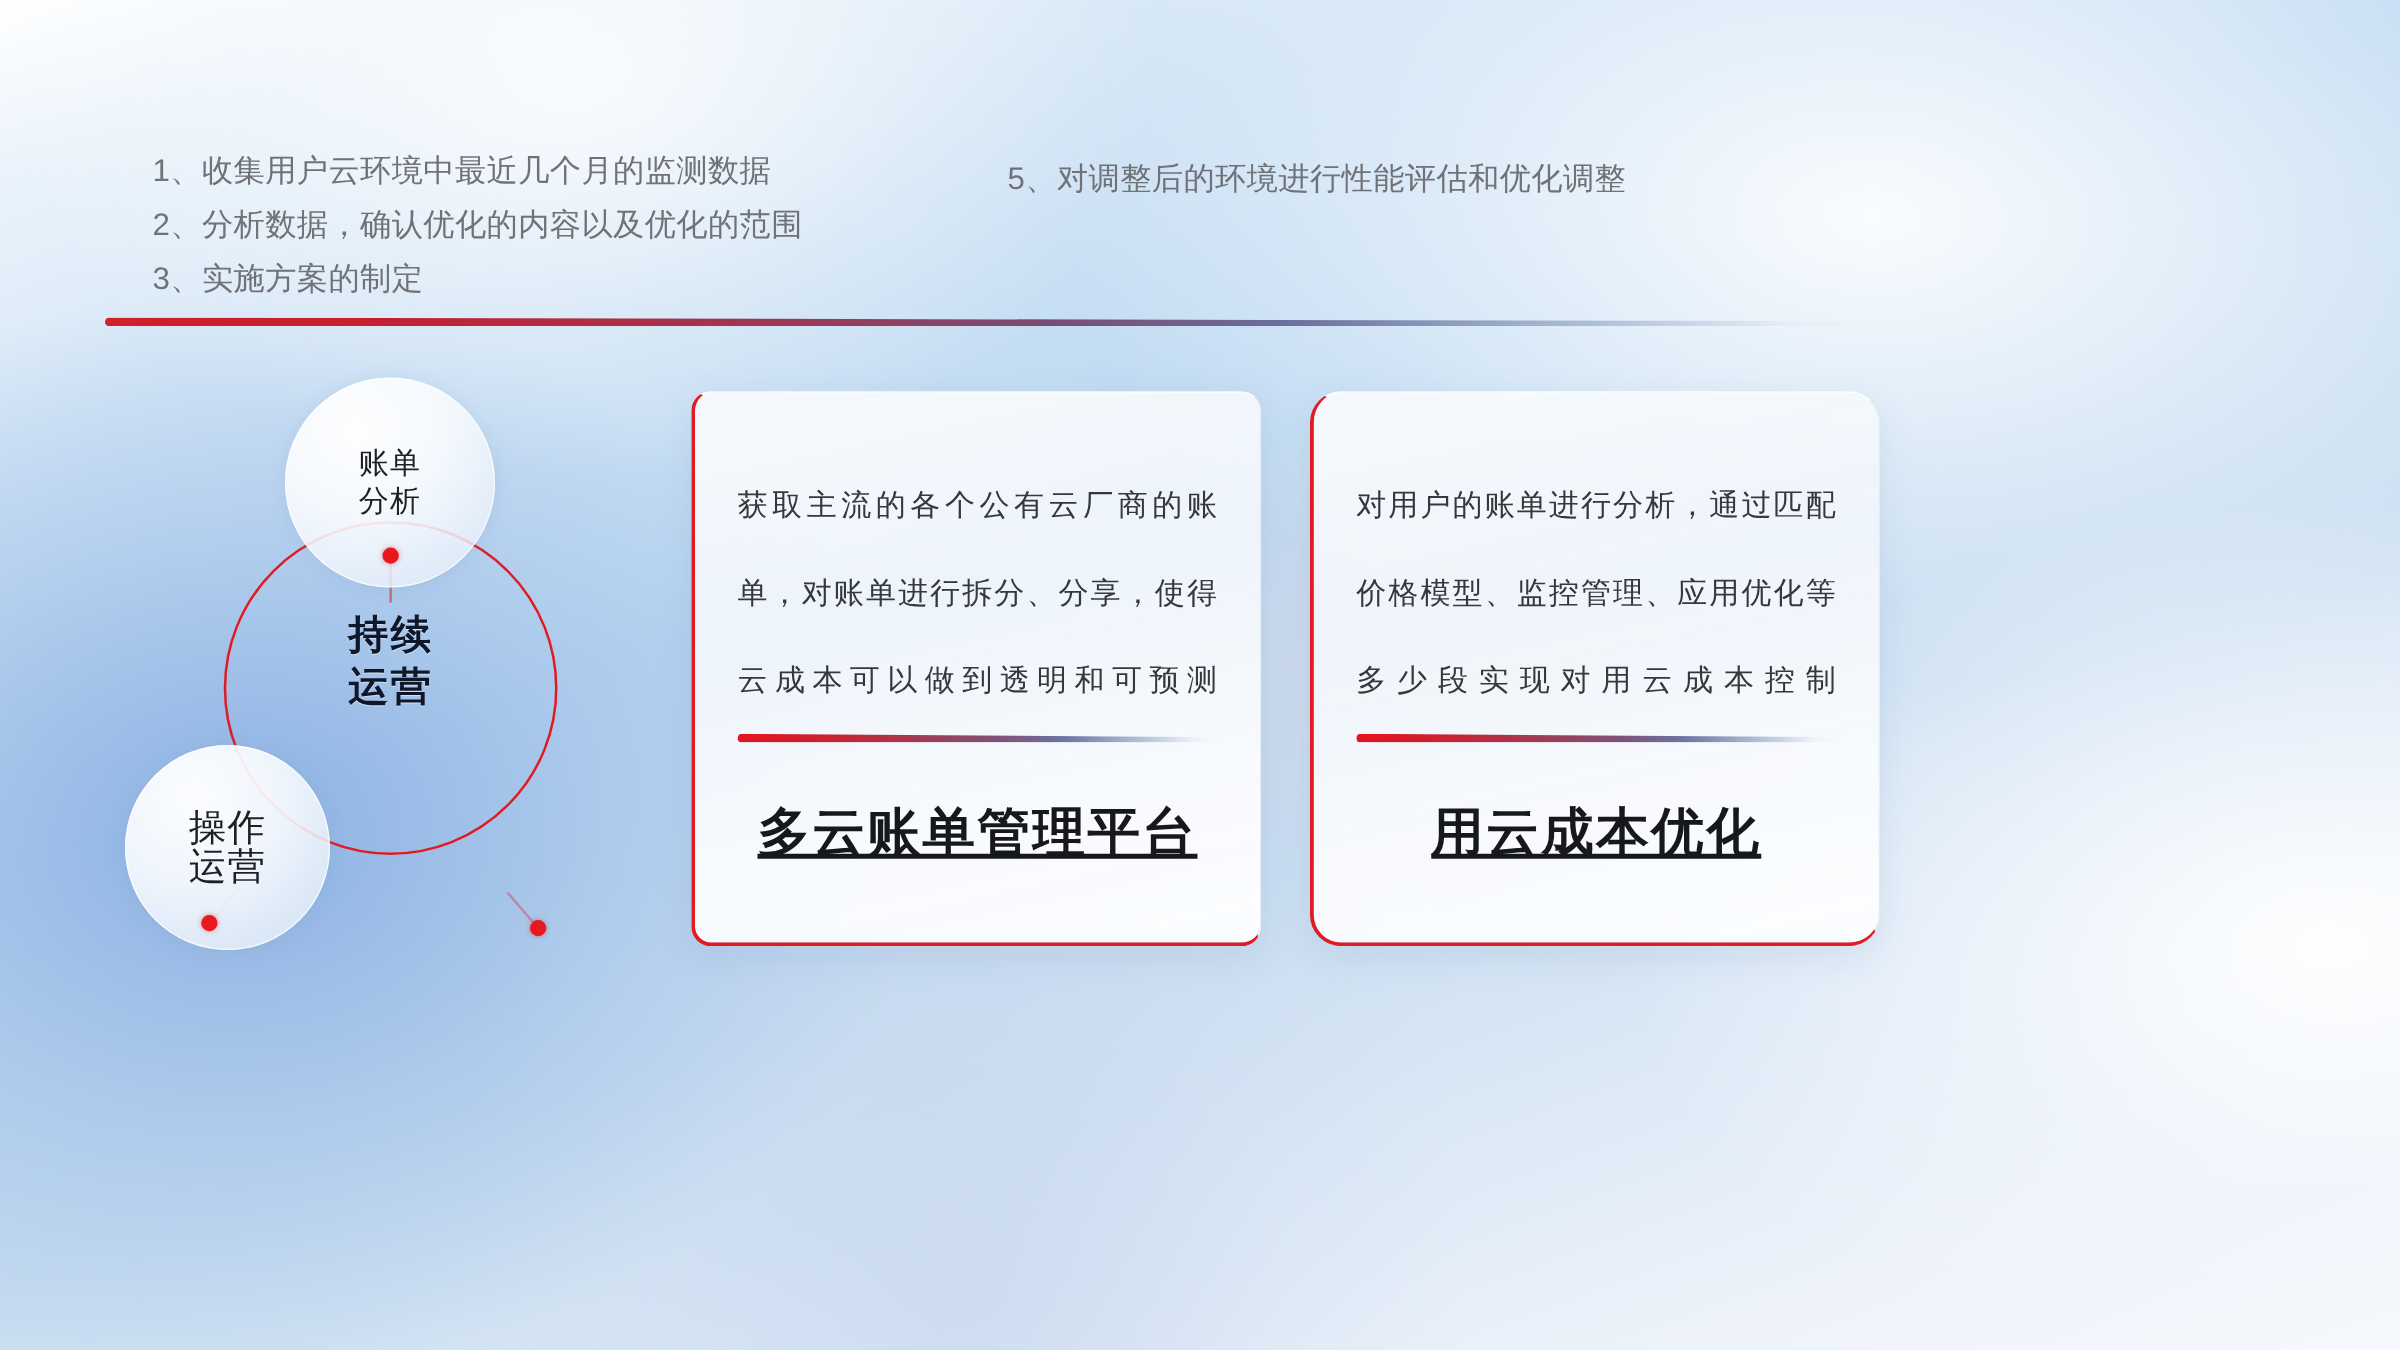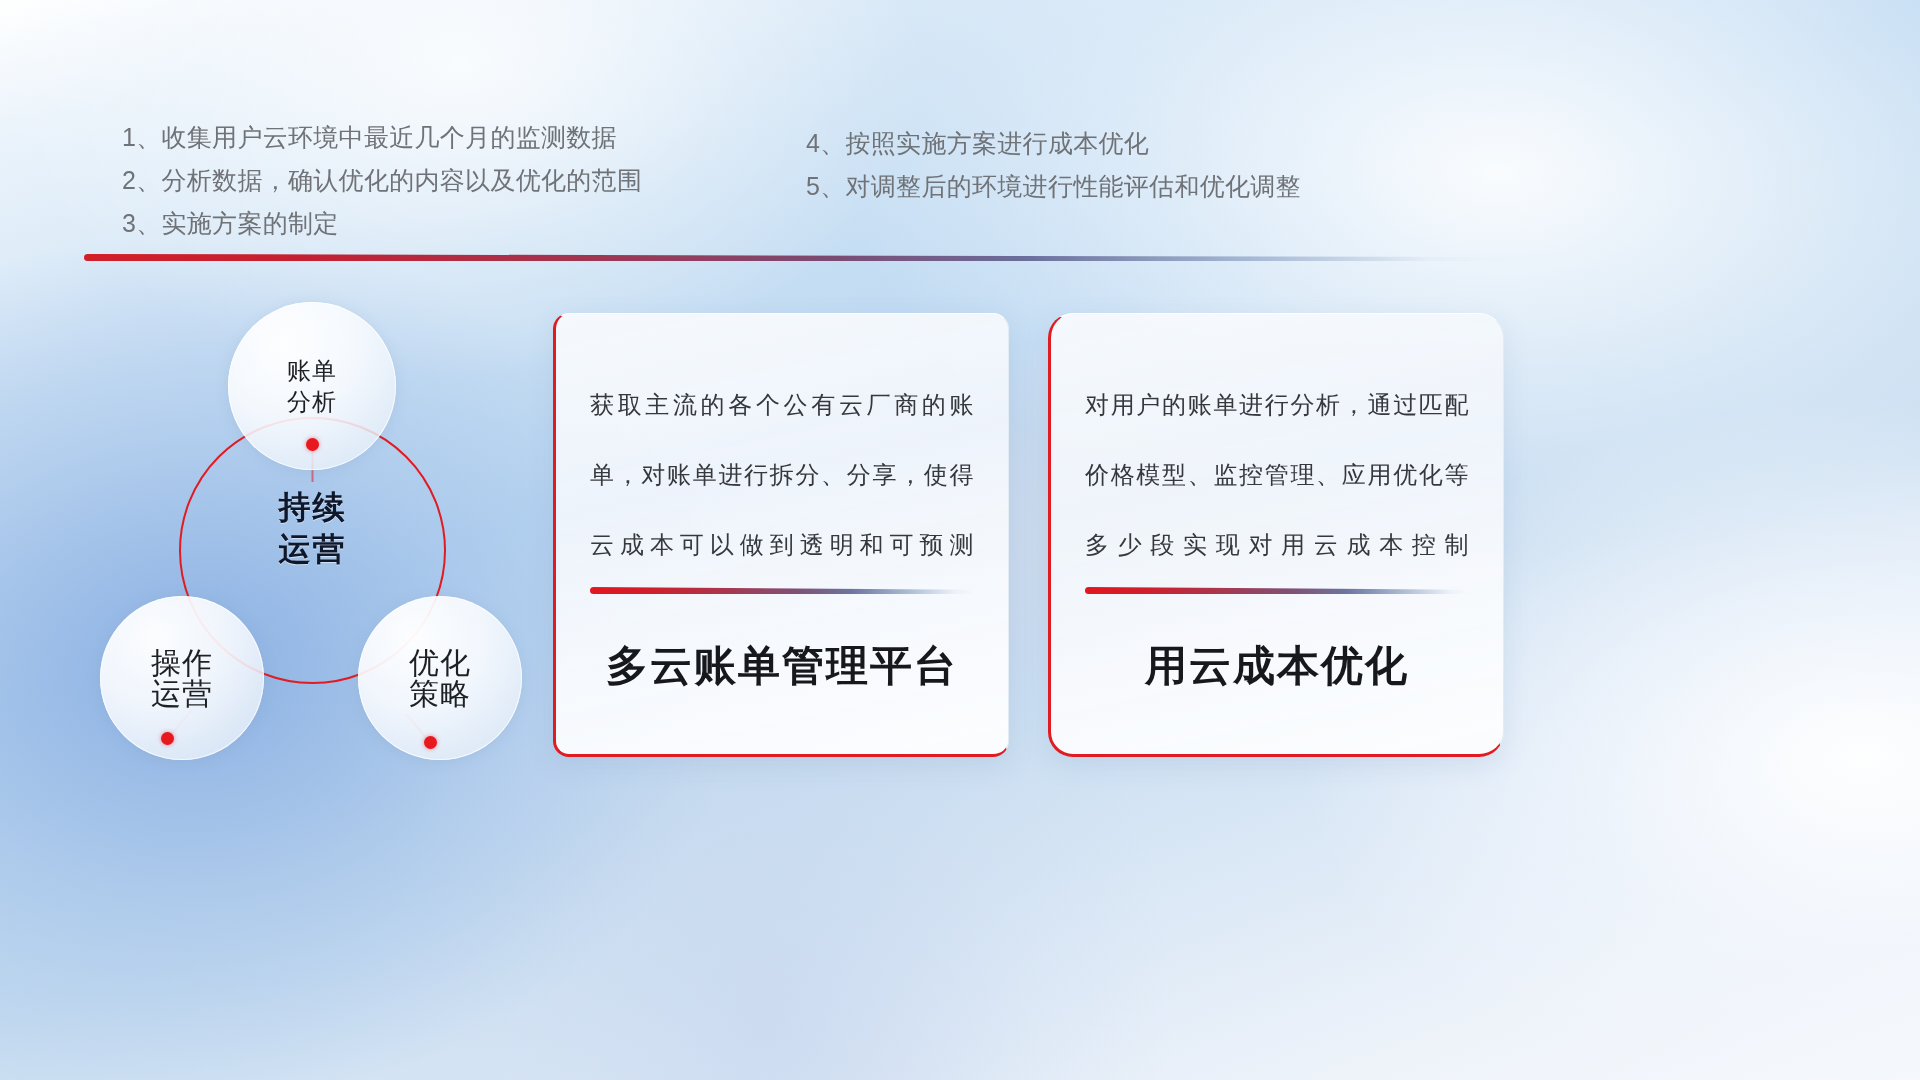--- a/index.html
+++ b/index.html
@@ -177,20 +177,21 @@
       #6d74a0 68%, #a6b8d2 82%, rgba(214,225,240,0.3) 95%, rgba(214,225,240,0) 100%);
     clip-path: polygon(0 0, 100% 40%, 100% 100%, 0 100%);
   }
   .card-title {
     color: #16181c;
     font-weight: 800;
     font-size: 42px;
     letter-spacing: 2px;
     text-align: center;
     padding: 44px 0 60px 0;
+    text-decoration: underline;
   }
 </style>
 </head>
 <body>
 
 <div id="stage">
 
   <div class="bg-layer bg-base"></div>
   <div class="bg-layer bg-blob-a"></div>
   <div class="bg-layer bg-blob-b"></div>
@@ -199,21 +200,20 @@
   <div class="bg-layer bg-blob-e"></div>
   <div class="bg-layer bg-blob-f"></div>
 
   <div class="list-col left">
     <div class="list-item">1、收集用户云环境中最近几个月的监测数据</div>
     <div class="list-item">2、分析数据，确认优化的内容以及优化的范围</div>
     <div class="list-item">3、实施方案的制定</div>
   </div>
 
   <div class="list-col right">
-    <div class="list-item">4、按照实施方案进行成本优化</div>
     <div class="list-item">5、对调整后的环境进行性能评估和优化调整</div>
   </div>
 
   <div class="top-divider"></div>
 
   <div class="venn">
 
     <svg class="venn-svg" viewBox="0 0 470 480">
       <path d="M228.5 158 L228.5 196" stroke="#e11b22" stroke-width="2" opacity="0.55" fill="none"></path>
       <path d="M84 452 L108 424" stroke="#e11b22" stroke-width="2" opacity="0.35" fill="none"></path>
@@ -234,26 +234,20 @@
       </div>
     </div>
 
     <div class="bubble bubble-left">
       <div class="bubble-label">
         <span>操作</span><br>
         <span>运营</span>
       </div>
     </div>
 
-    <div class="bubble bubble-right">
-      <div class="bubble-label">
-        <span>优化</span><br>
-        <span>策略</span>
-      </div>
-    </div>
 
     <div class="node-dot dot-top"></div>
     <div class="node-dot dot-bl"></div>
     <div class="node-dot dot-br"></div>
   </div>
 
   <div class="card card-1">
     <div class="card-body">获取主流的各个公有云厂商的账单，对账单进行拆分、分享，使得云成本可以做到透明和可预测</div>
     <div class="card-divider"></div>
     <div class="card-title">多云账单管理平台</div>

